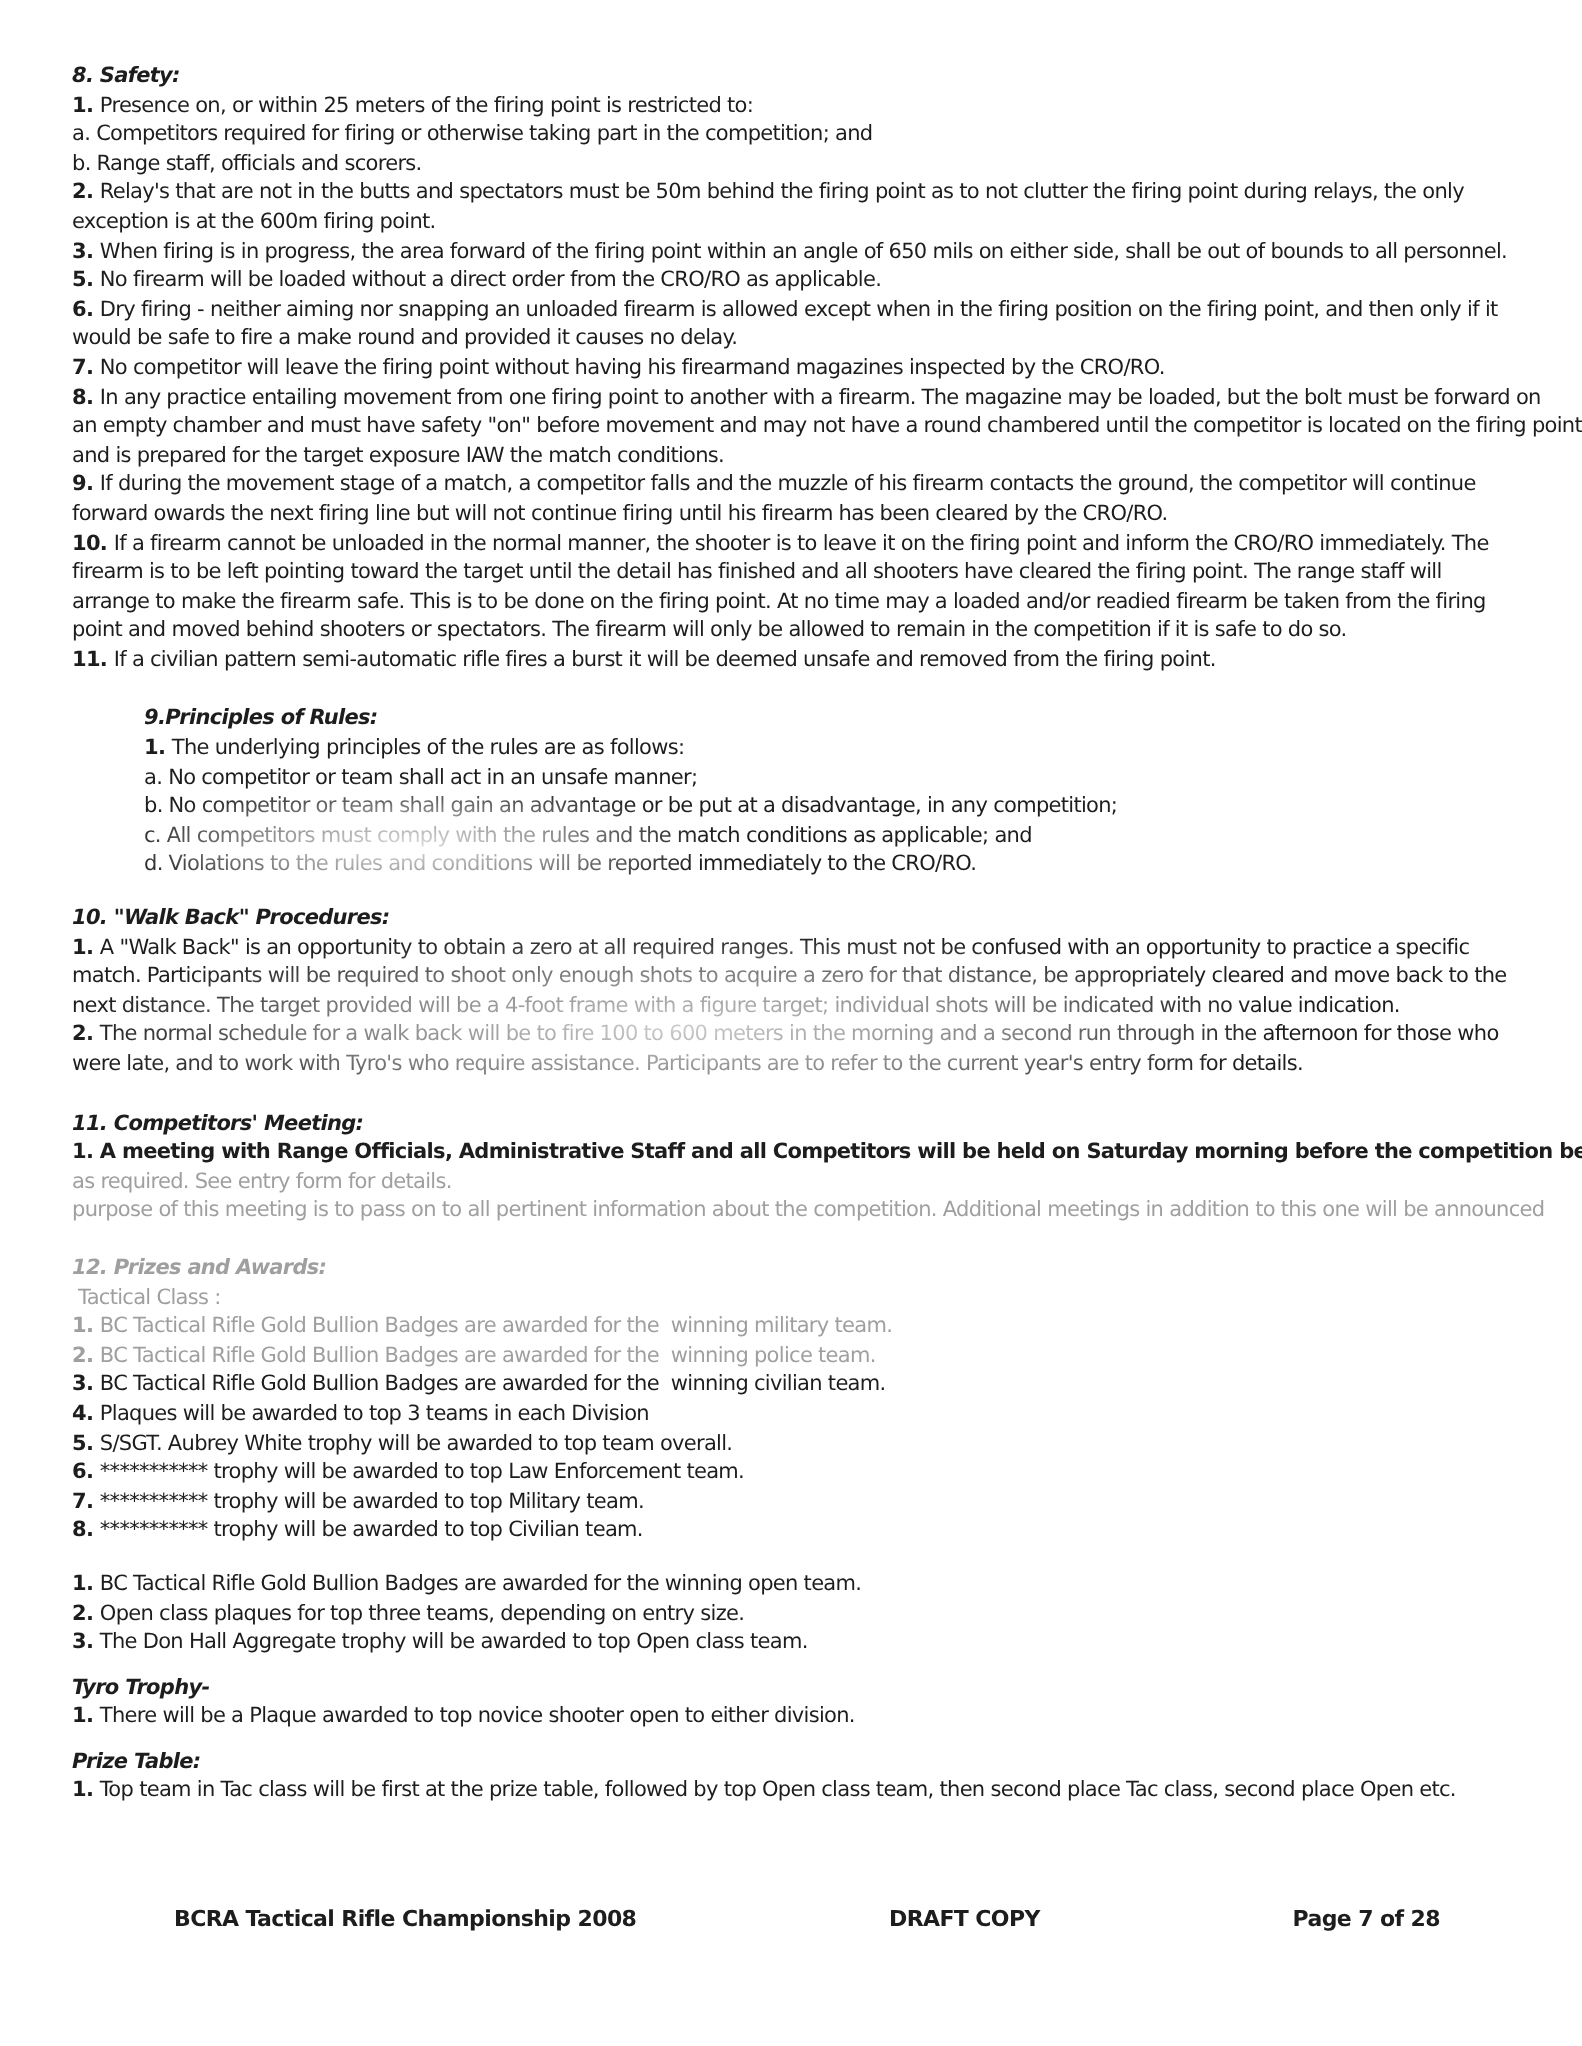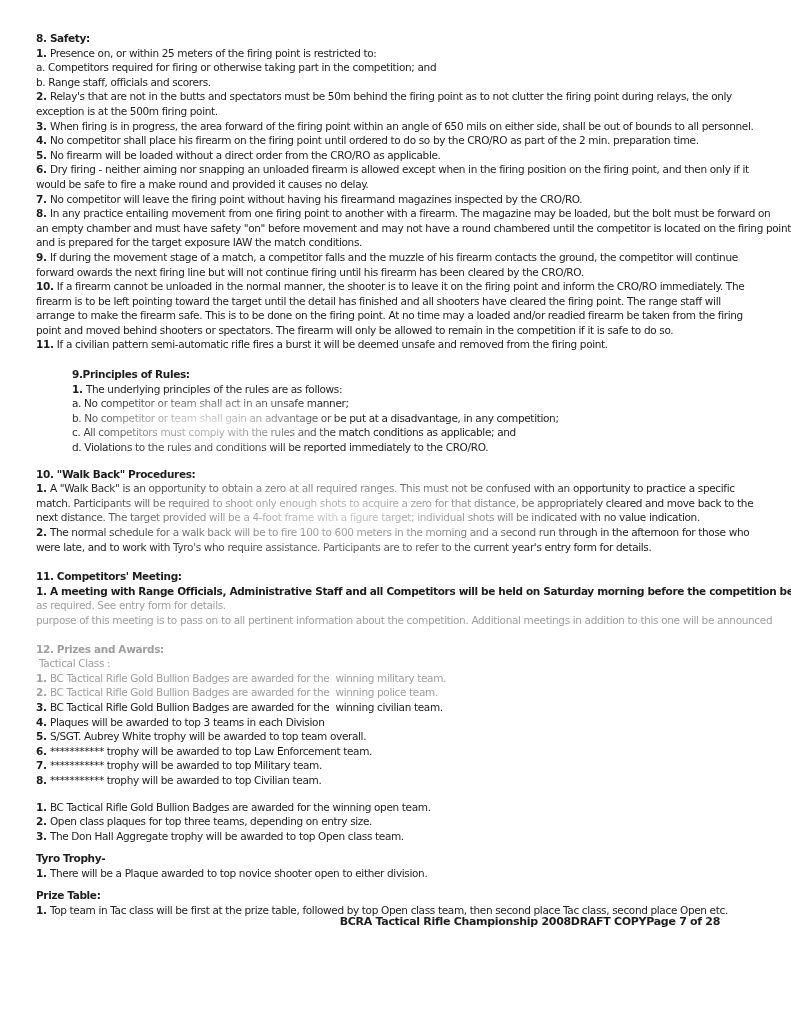--- a/index.html
+++ b/index.html
@@ -16,56 +16,55 @@
   .section:nth-child(3){ margin-top:12px; }
   .section:nth-child(4){ margin-top:15px; }
   .section:nth-child(5){ margin-top:14px; }
   .section:nth-child(6){ margin-top:12px; }
   .section:nth-child(7){ margin-top:8px; }
   .section:nth-child(8){ margin-top:8px; }
   .heading, .line {
     font-size:10.5px; line-height:14.6px; letter-spacing:-0.35px;
     white-space:pre;
   }
-  .heading { font-weight:bold; }
+  .heading { font-weight:bold;font-style:italic; }
   .marker { font-weight:bold; }
   .marker.plain { font-weight:normal; }
   .faded { color:#9f9f9f; }
   .strong { font-weight:bold; }
   .sub { padding-left:3px; }
   .fade-overlay { position:absolute; pointer-events:none; z-index:5; }
   .fade-a {
     left:55px; top:390px; width:300px; height:66px;
     background:radial-gradient(ellipse closest-side, rgba(255,255,255,0.85) 0%, rgba(255,255,255,0.55) 45%, rgba(255,255,255,0) 100%);
   }
   .fade-b {
     left:38px; top:466px; width:600px; height:96px;
     background:radial-gradient(ellipse closest-side, rgba(255,255,255,0.78) 0%, rgba(255,255,255,0.45) 55%, rgba(255,255,255,0) 100%);
   }
   .footer {
-    position:absolute; left:0; right:0; top:915px;
-    display:flex; justify-content:flex-end; align-items:baseline;
+    position:absolute; left:0; right:0; top:953px;
+    display:flex; justify-content:space-between; align-items:baseline;
     padding:0 71px 0 87px;
     font-size:11px; font-weight:bold; letter-spacing:-0.3px; white-space:pre;
   }
 </style>
 </head>
 <body>
 
 <div class="page">
   <div class="doc">
       <div class="section">
         <div class="heading">8. Safety:</div>
         <div class="line"><span class="marker">1. </span><span class="txt">Presence on, or within 25 meters of the firing point is restricted to:</span></div>
         <div class="line"><span class="marker plain">a. </span><span class="txt">Competitors required for firing or otherwise taking part in the competition; and</span></div>
         <div class="line"><span class="marker plain">b. </span><span class="txt">Range staff, officials and scorers.</span></div>
         <div class="line"><span class="marker">2. </span><span class="txt">Relay's that are not in the butts and spectators must be 50m behind the firing point as to not clutter the firing point during relays, the only</span></div>
-        <div class="line"><span class="txt">exception is at the 500m firing point.</span></div>
+        <div class="line"><span class="txt">exception is at the 600m firing point.</span></div>
         <div class="line"><span class="marker">3. </span><span class="txt">When firing is in progress, the area forward of the firing point within an angle of 650 mils on either side, shall be out of bounds to all personnel.</span></div>
-        <div class="line"><span class="marker">4. </span><span class="txt">No competitor shall place his firearm on the firing point until ordered to do so by the CRO/RO as part of the 2 min. preparation time.</span></div>
         <div class="line"><span class="marker">5. </span><span class="txt">No firearm will be loaded without a direct order from the CRO/RO as applicable.</span></div>
         <div class="line"><span class="marker">6. </span><span class="txt">Dry firing - neither aiming nor snapping an unloaded firearm is allowed except when in the firing position on the firing point, and then only if it</span></div>
         <div class="line"><span class="txt">would be safe to fire a make round and provided it causes no delay.</span></div>
         <div class="line"><span class="marker">7. </span><span class="txt">No competitor will leave the firing point without having his firearmand magazines inspected by the CRO/RO.</span></div>
         <div class="line"><span class="marker">8. </span><span class="txt">In any practice entailing movement from one firing point to another with a firearm. The magazine may be loaded, but the bolt must be forward on</span></div>
         <div class="line"><span class="txt">an empty chamber and must have safety "on" before movement and may not have a round chambered until the competitor is located on the firing point</span></div>
         <div class="line"><span class="txt">and is prepared for the target exposure IAW the match conditions.</span></div>
         <div class="line"><span class="marker">9. </span><span class="txt">If during the movement stage of a match, a competitor falls and the muzzle of his firearm contacts the ground, the competitor will continue</span></div>
         <div class="line"><span class="txt">forward owards the next firing line but will not continue firing until his firearm has been cleared by the CRO/RO.</span></div>
         <div class="line"><span class="marker">10. </span><span class="txt">If a firearm cannot be unloaded in the normal manner, the shooter is to leave it on the firing point and inform the CRO/RO immediately. The</span></div>

